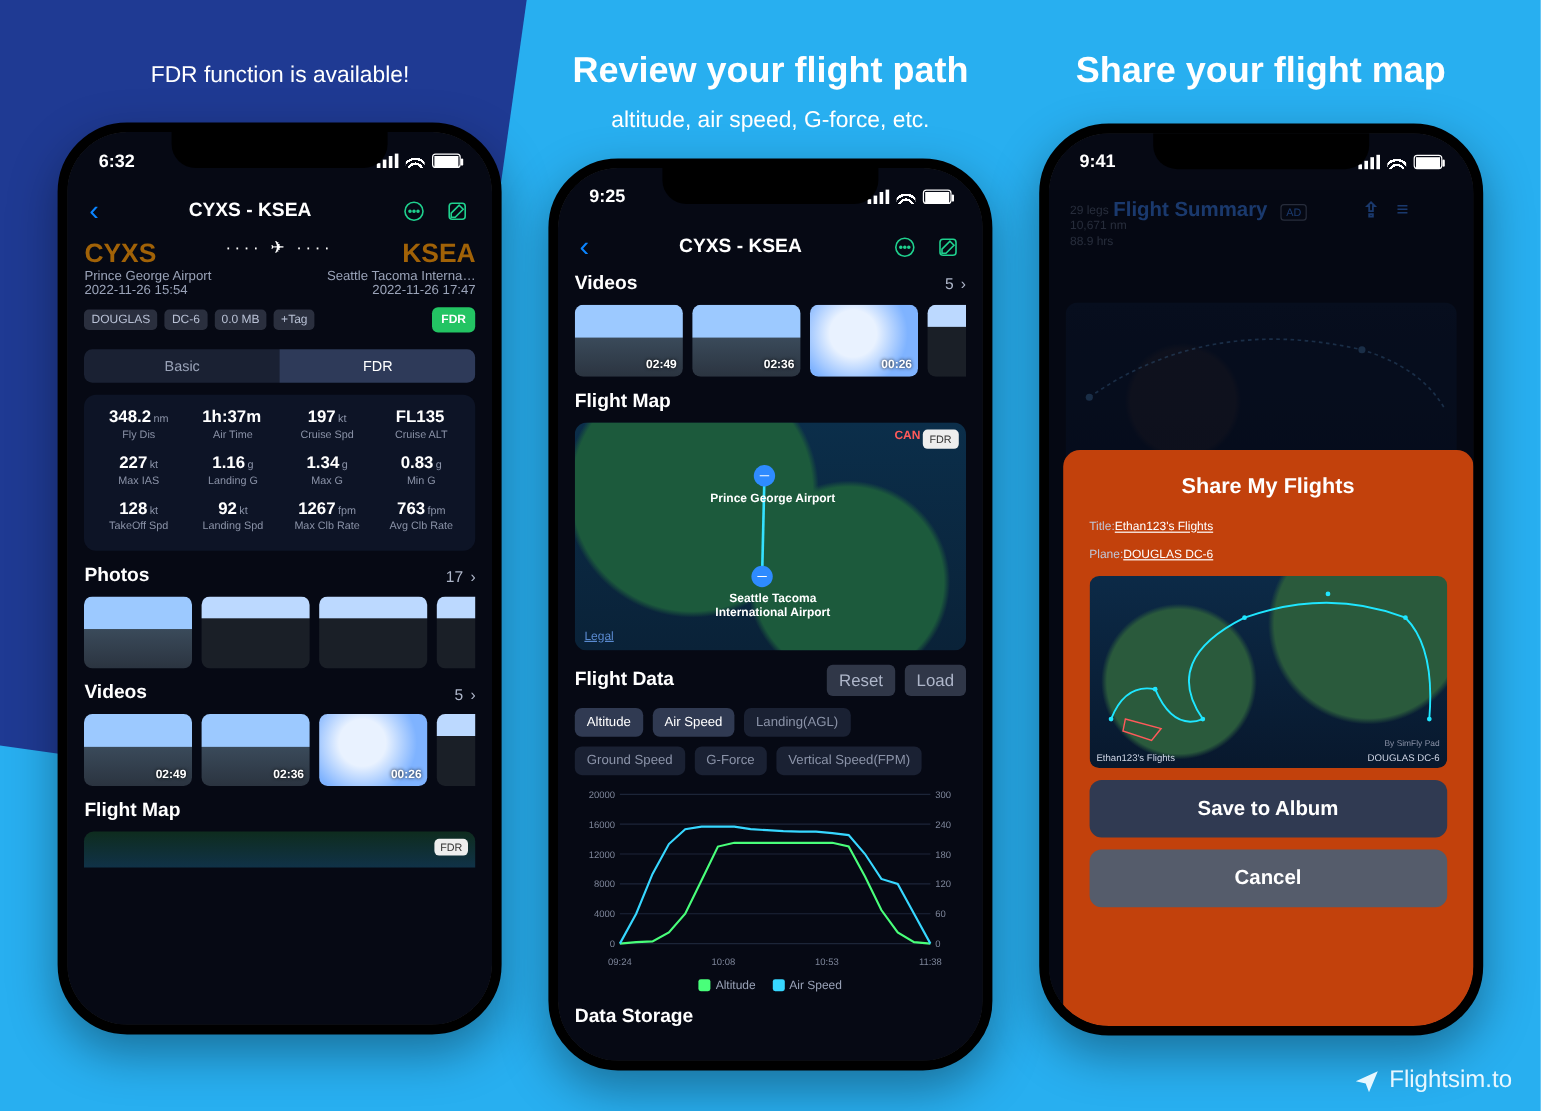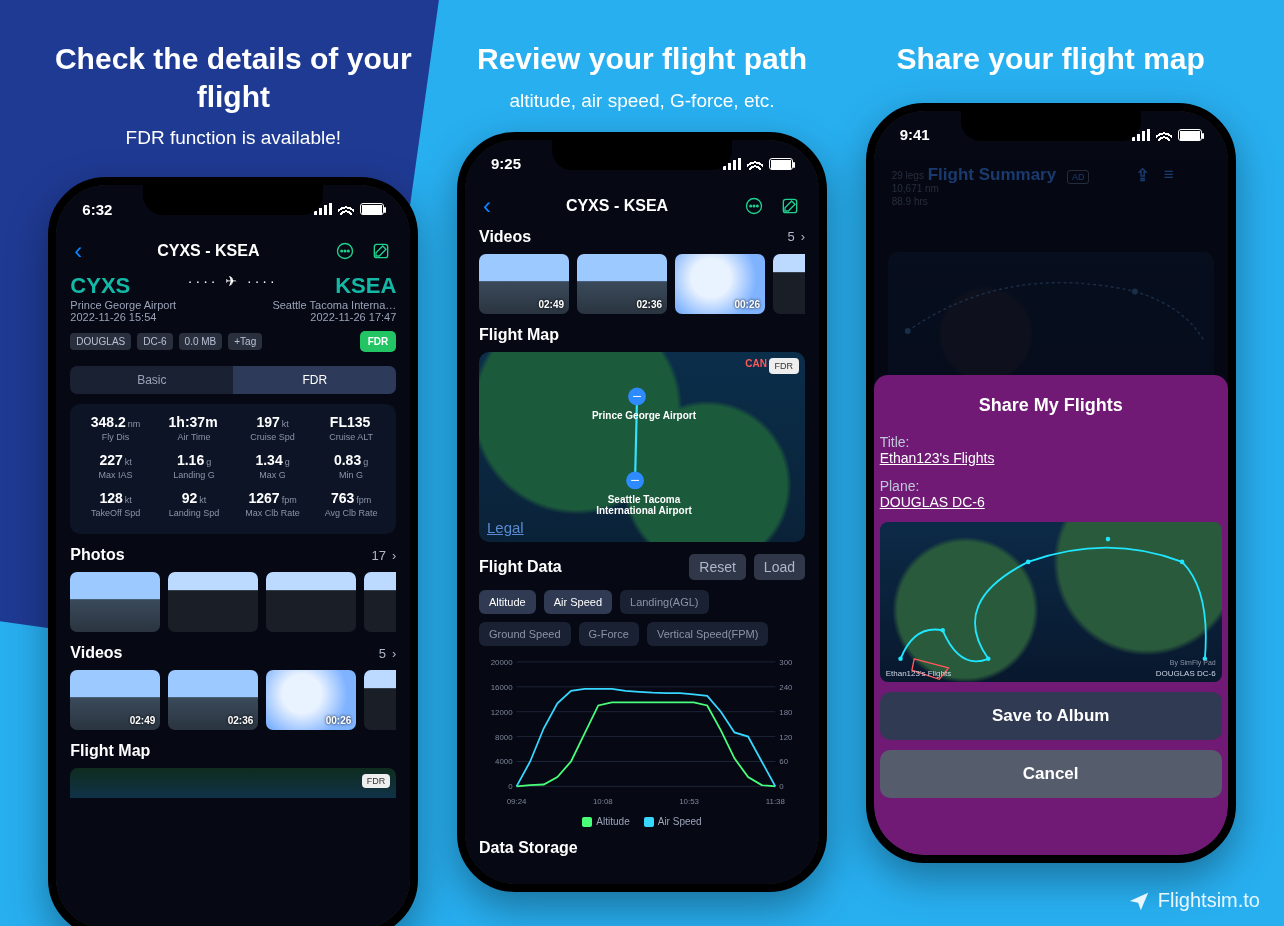--- a/index.html
+++ b/index.html
@@ -73,21 +73,21 @@
 
 .navbar { display:flex; align-items:center; justify-content:space-between; padding: 4px 18px 8px; }
 .navbar .back { color:#0a84ff; font-size: 24px; font-weight: 300; }
 .navbar .title { color:#fff; font-size: 16px; font-weight: 600; }
 .navbar .actions { display:flex; gap: 14px; }
 .iconbtn { width: 22px; height: 22px; display:inline-flex; align-items:center; justify-content:center; }
 .iconbtn svg { width:20px; height:20px; stroke:#1fd18e; fill:none; stroke-width:1.6; }
 
 .content { padding: 0 14px 20px; overflow:hidden; }
 .row { display:flex; justify-content:space-between; align-items:flex-start; }
-.big { color:#14b8a6; font-size: 22px; font-weight: 700; }
+.big { color:#a16207; font-size: 22px; font-weight: 700; }
 .planeicon { color:#fff; font-size: 14px; letter-spacing: 3px; }
 .sub { font-size: 11px; color:#9aa3b8; }
 .tagrow { display:flex; gap:6px; margin-top:8px; align-items:center; }
 .tag { background:#2a2f3e; color:#b8c0d4; font-size:10px; padding:3px 6px; border-radius:4px; }
 .fdrbadge { background:#23c463; color:#fff; font-size:10px; font-weight:700; padding:5px 8px; border-radius:5px; margin-left:auto; }
 
 .segment { display:flex; background:#1a2133; border-radius:7px; overflow:hidden; margin-top:14px; }
 .segbtn { flex:1; text-align:center; font-size:12px; color:#9aa3b8; padding:7px 0; }
 .segbtn.active { background:#2e3a59; color:#fff; }
 
@@ -115,43 +115,43 @@
 
 .map2 { margin-top:8px; height:190px; border-radius:10px; position:relative;
   background:
     radial-gradient(circle at 30% 30%, #1c5a3c 0 38%, transparent 40%),
     radial-gradient(circle at 70% 70%, #1c5a3c 0 30%, transparent 32%),
     linear-gradient(#0b2e4a, #0a2238);
   overflow:hidden;
 }
 .map2 svg { position:absolute; inset:0; }
 .map2 .lbl { position:absolute; color:#fff; font-size:10px; text-align:center; line-height:1.15; font-weight:600; }
-.map2 .legal { position:absolute; left:8px; bottom:6px; color:#5a8ad0; font-size:15px; text-decoration:underline; }
+.map2 .legal { position:absolute; left:8px; bottom:6px; color:#5a8ad0; font-size:10px; text-decoration:underline; }
 .map2 .fdr { position:absolute; right:6px; top:6px; background:#eee; color:#333; font-size:9px; padding:3px 6px; border-radius:4px; }
 .pillrow { display:flex; gap:8px; }
 .pill { background:#303748; color:#aeb6c9; font-size:14px; padding:5px 10px; border-radius:5px; }
 .chips { display:flex; flex-wrap:wrap; gap:8px; margin-top:10px; }
 .chip { background:#1a2133; color:#8b93a8; font-size:11px; padding:6px 10px; border-radius:6px; }
 .chip.active { background:#303a52; color:#fff; }
 .chart { height:160px; margin-top:8px; position:relative; }
 .chart svg { position:absolute; inset:0; }
 .legend { display:flex; gap:14px; justify-content:center; font-size:10px; color:#9aa3b8; margin-top:2px; }
 .swatch { width:10px;height:10px;display:inline-block;margin-right:4px;vertical-align:middle;border-radius:2px;}
 
 
 .dim-overlay { position:absolute; inset:48px 0 0 0; background: rgba(5,8,18,.6); }
 .s3-header { display:flex; justify-content:center; align-items:center; padding: 6px 18px; color:#3b82f6; font-size:17px; font-weight:700;gap:46px;}
 .s3-header .icons { display:flex; gap:14px; }
 .sheet {
-  position:absolute; left:0; right:0; bottom:0; height: 480px;
-  background:#701a75; border-top-left-radius:14px; border-top-right-radius:14px;
-  padding: 20px 6px 14px;
+  position:absolute; left:12px; right:0; bottom:0; height: 480px;
+  background:#c2410c; border-top-left-radius:14px; border-top-right-radius:14px;
+  padding: 20px 22px 14px;
 }
 .sheet h3 { color:#fff; text-align:center; font-size:18px; font-weight:700; margin-bottom:18px; }
-.kv { display:flex; justify-content:flex-start; color:#bfc6d8; font-size:14px; margin-bottom:12px;flex-direction:column;}
+.kv { display:flex; justify-content:flex-start; color:#bfc6d8; font-size:10px; margin-bottom:12px;}
 .kv .v { color:#fff; text-decoration: underline; }
 .bigbtn { width:100%; background:#303a52; color:#fff; font-size:17px; font-weight:600; padding:14px 0; border:none; border-radius:10px; margin-top:10px;}
 .bigbtn.gray { background:#555c6b; }
 .sharemap { height:160px; border-radius:8px; margin-top:10px;
   background:
     radial-gradient(circle at 25% 55%, #2a5a3c 0 25%, transparent 27%),
     radial-gradient(circle at 78% 25%, #2a5a3c 0 30%, transparent 32%),
     linear-gradient(#0c2a47, #08182d);
   position:relative;
 }
@@ -167,21 +167,20 @@
 .dimmap svg { position:absolute; inset:0; opacity:.5; }
 .s3-stats { position:absolute; top:58px; left:18px; font-size:10px; color:#5a6379; line-height:1.3; }
 </style>
 </head>
 <body>
 
 <div class="page">
   <div class="cols">
 
     <div class="col">
-      <div class="headline">Check the details of your flight</div>
       <div class="subline">FDR function is available!</div>
 
       <div class="phone">
         <div class="notch"></div>
         <div class="screen">
           <div class="statusbar">
             <span>6:32</span>
             <span class="right">
                 <span class="sig"></span>
                 <span class="wifi"></span>

